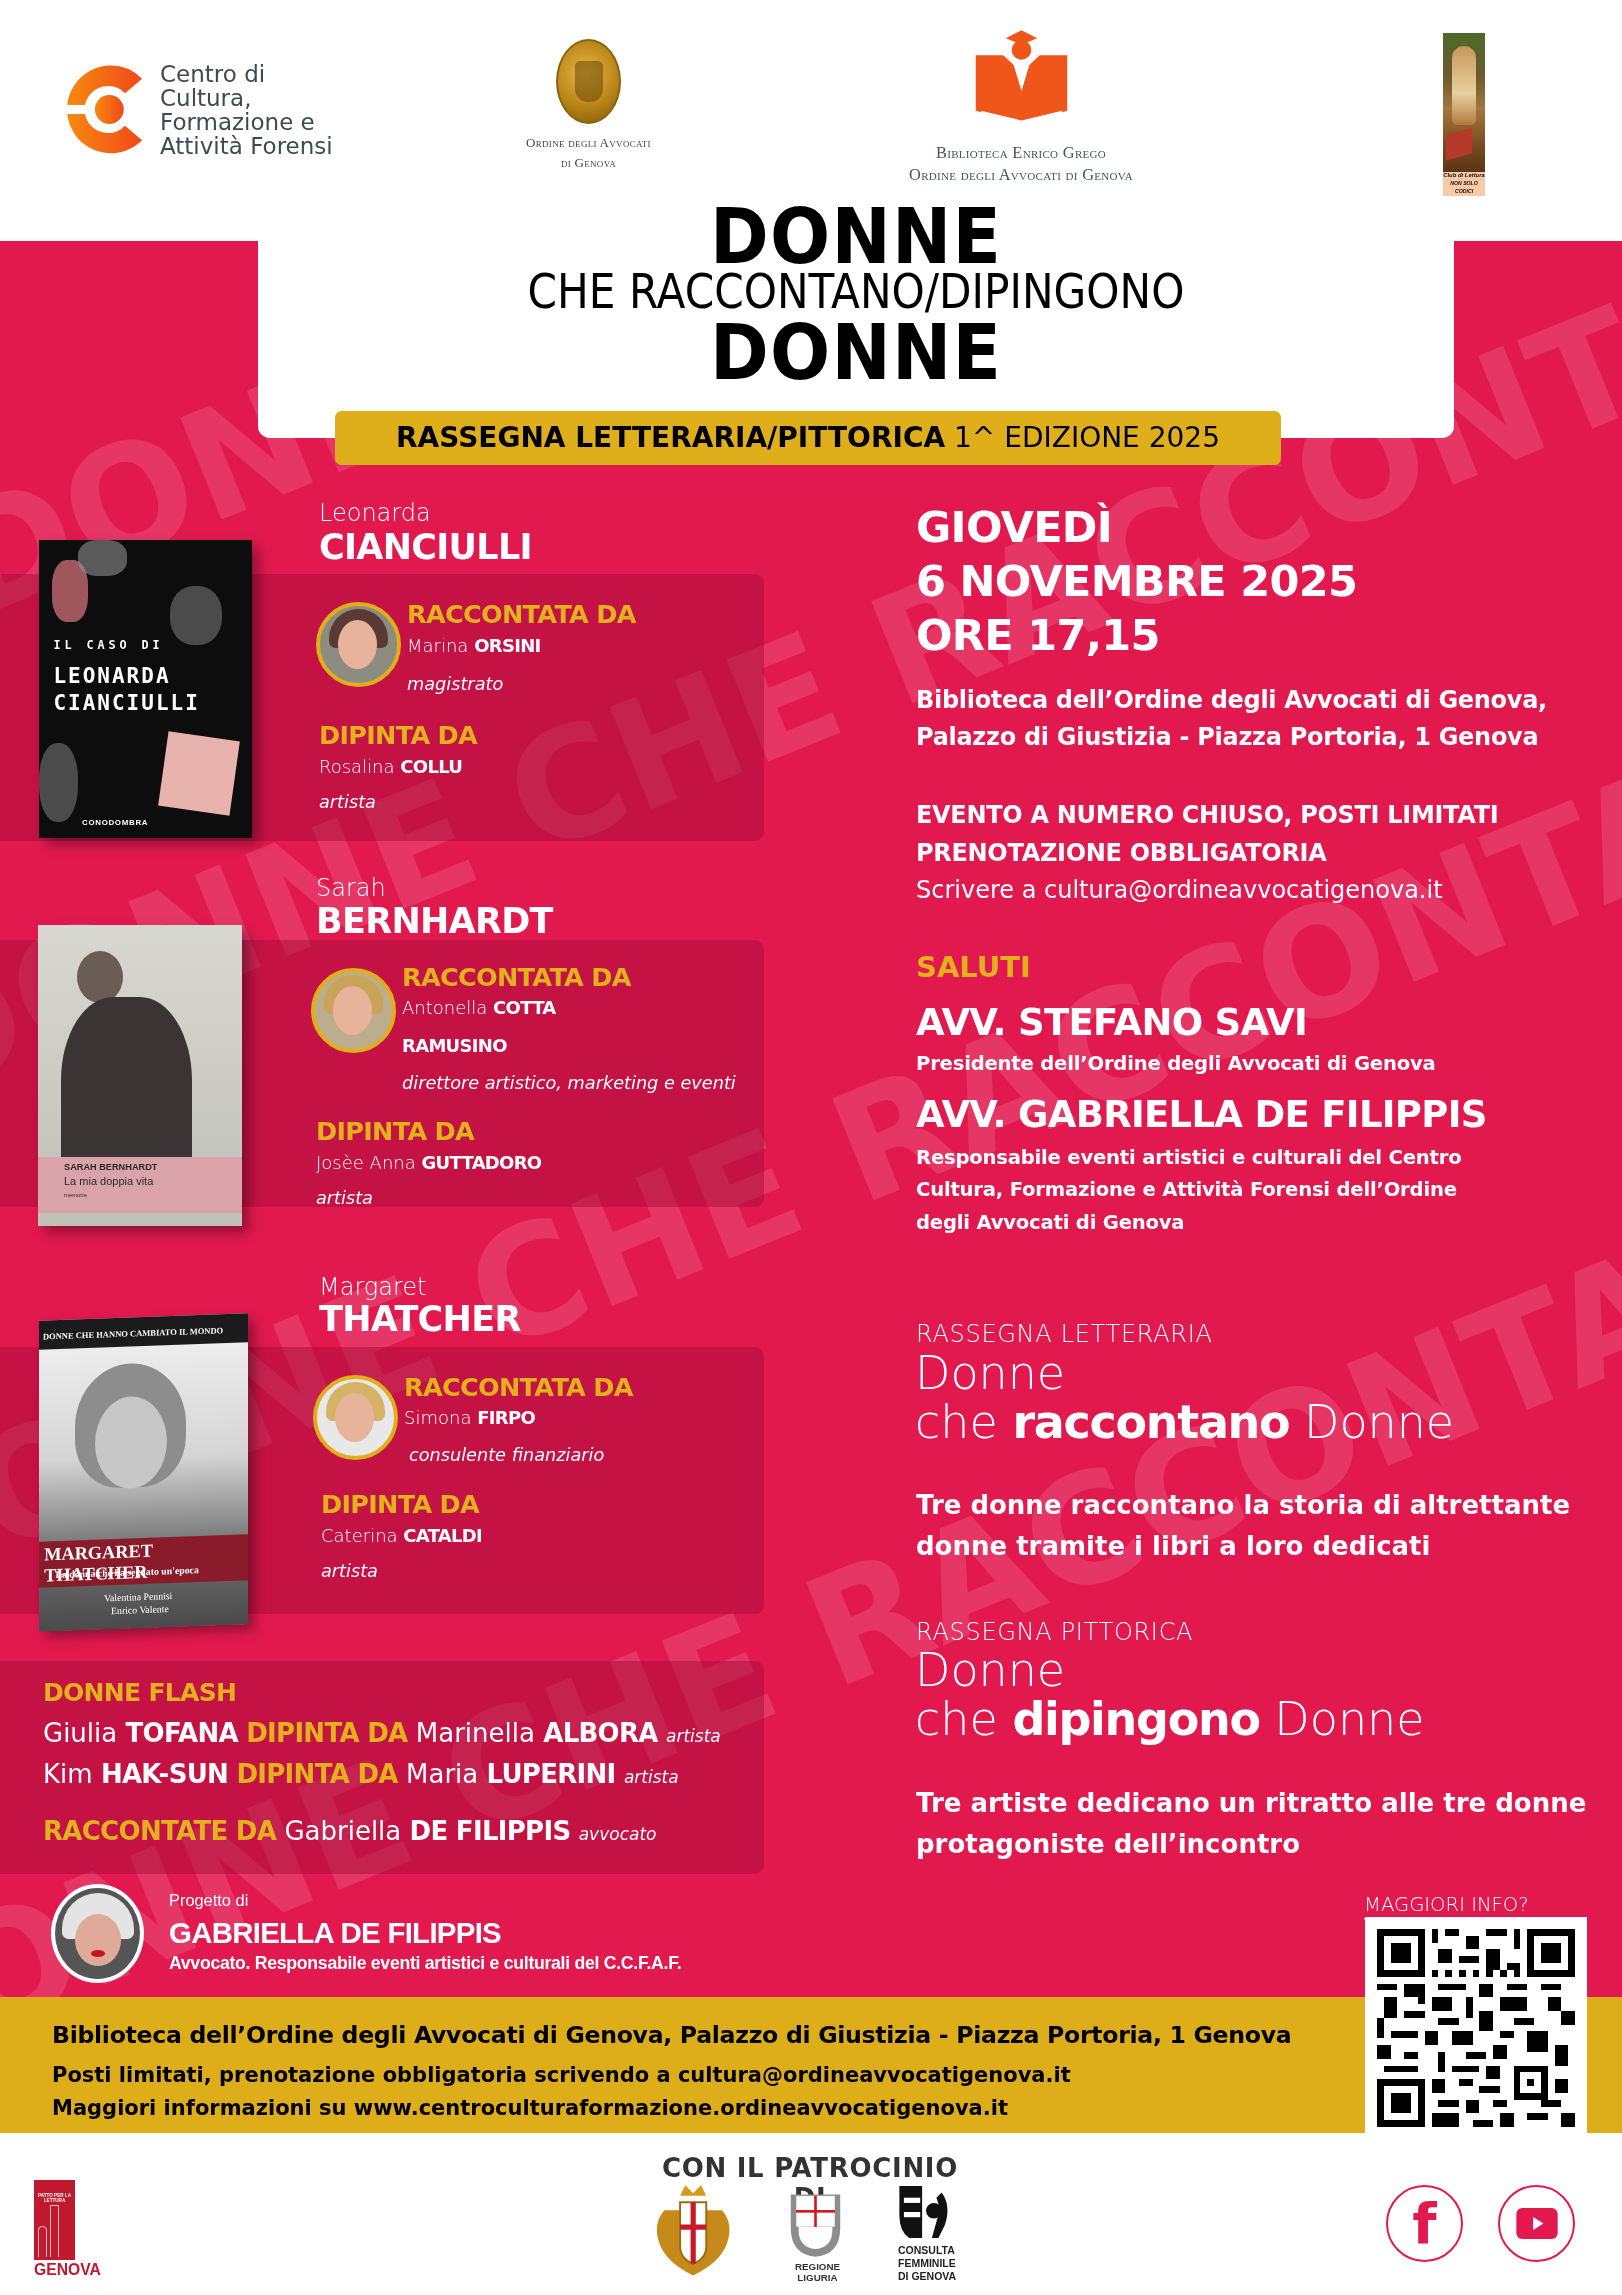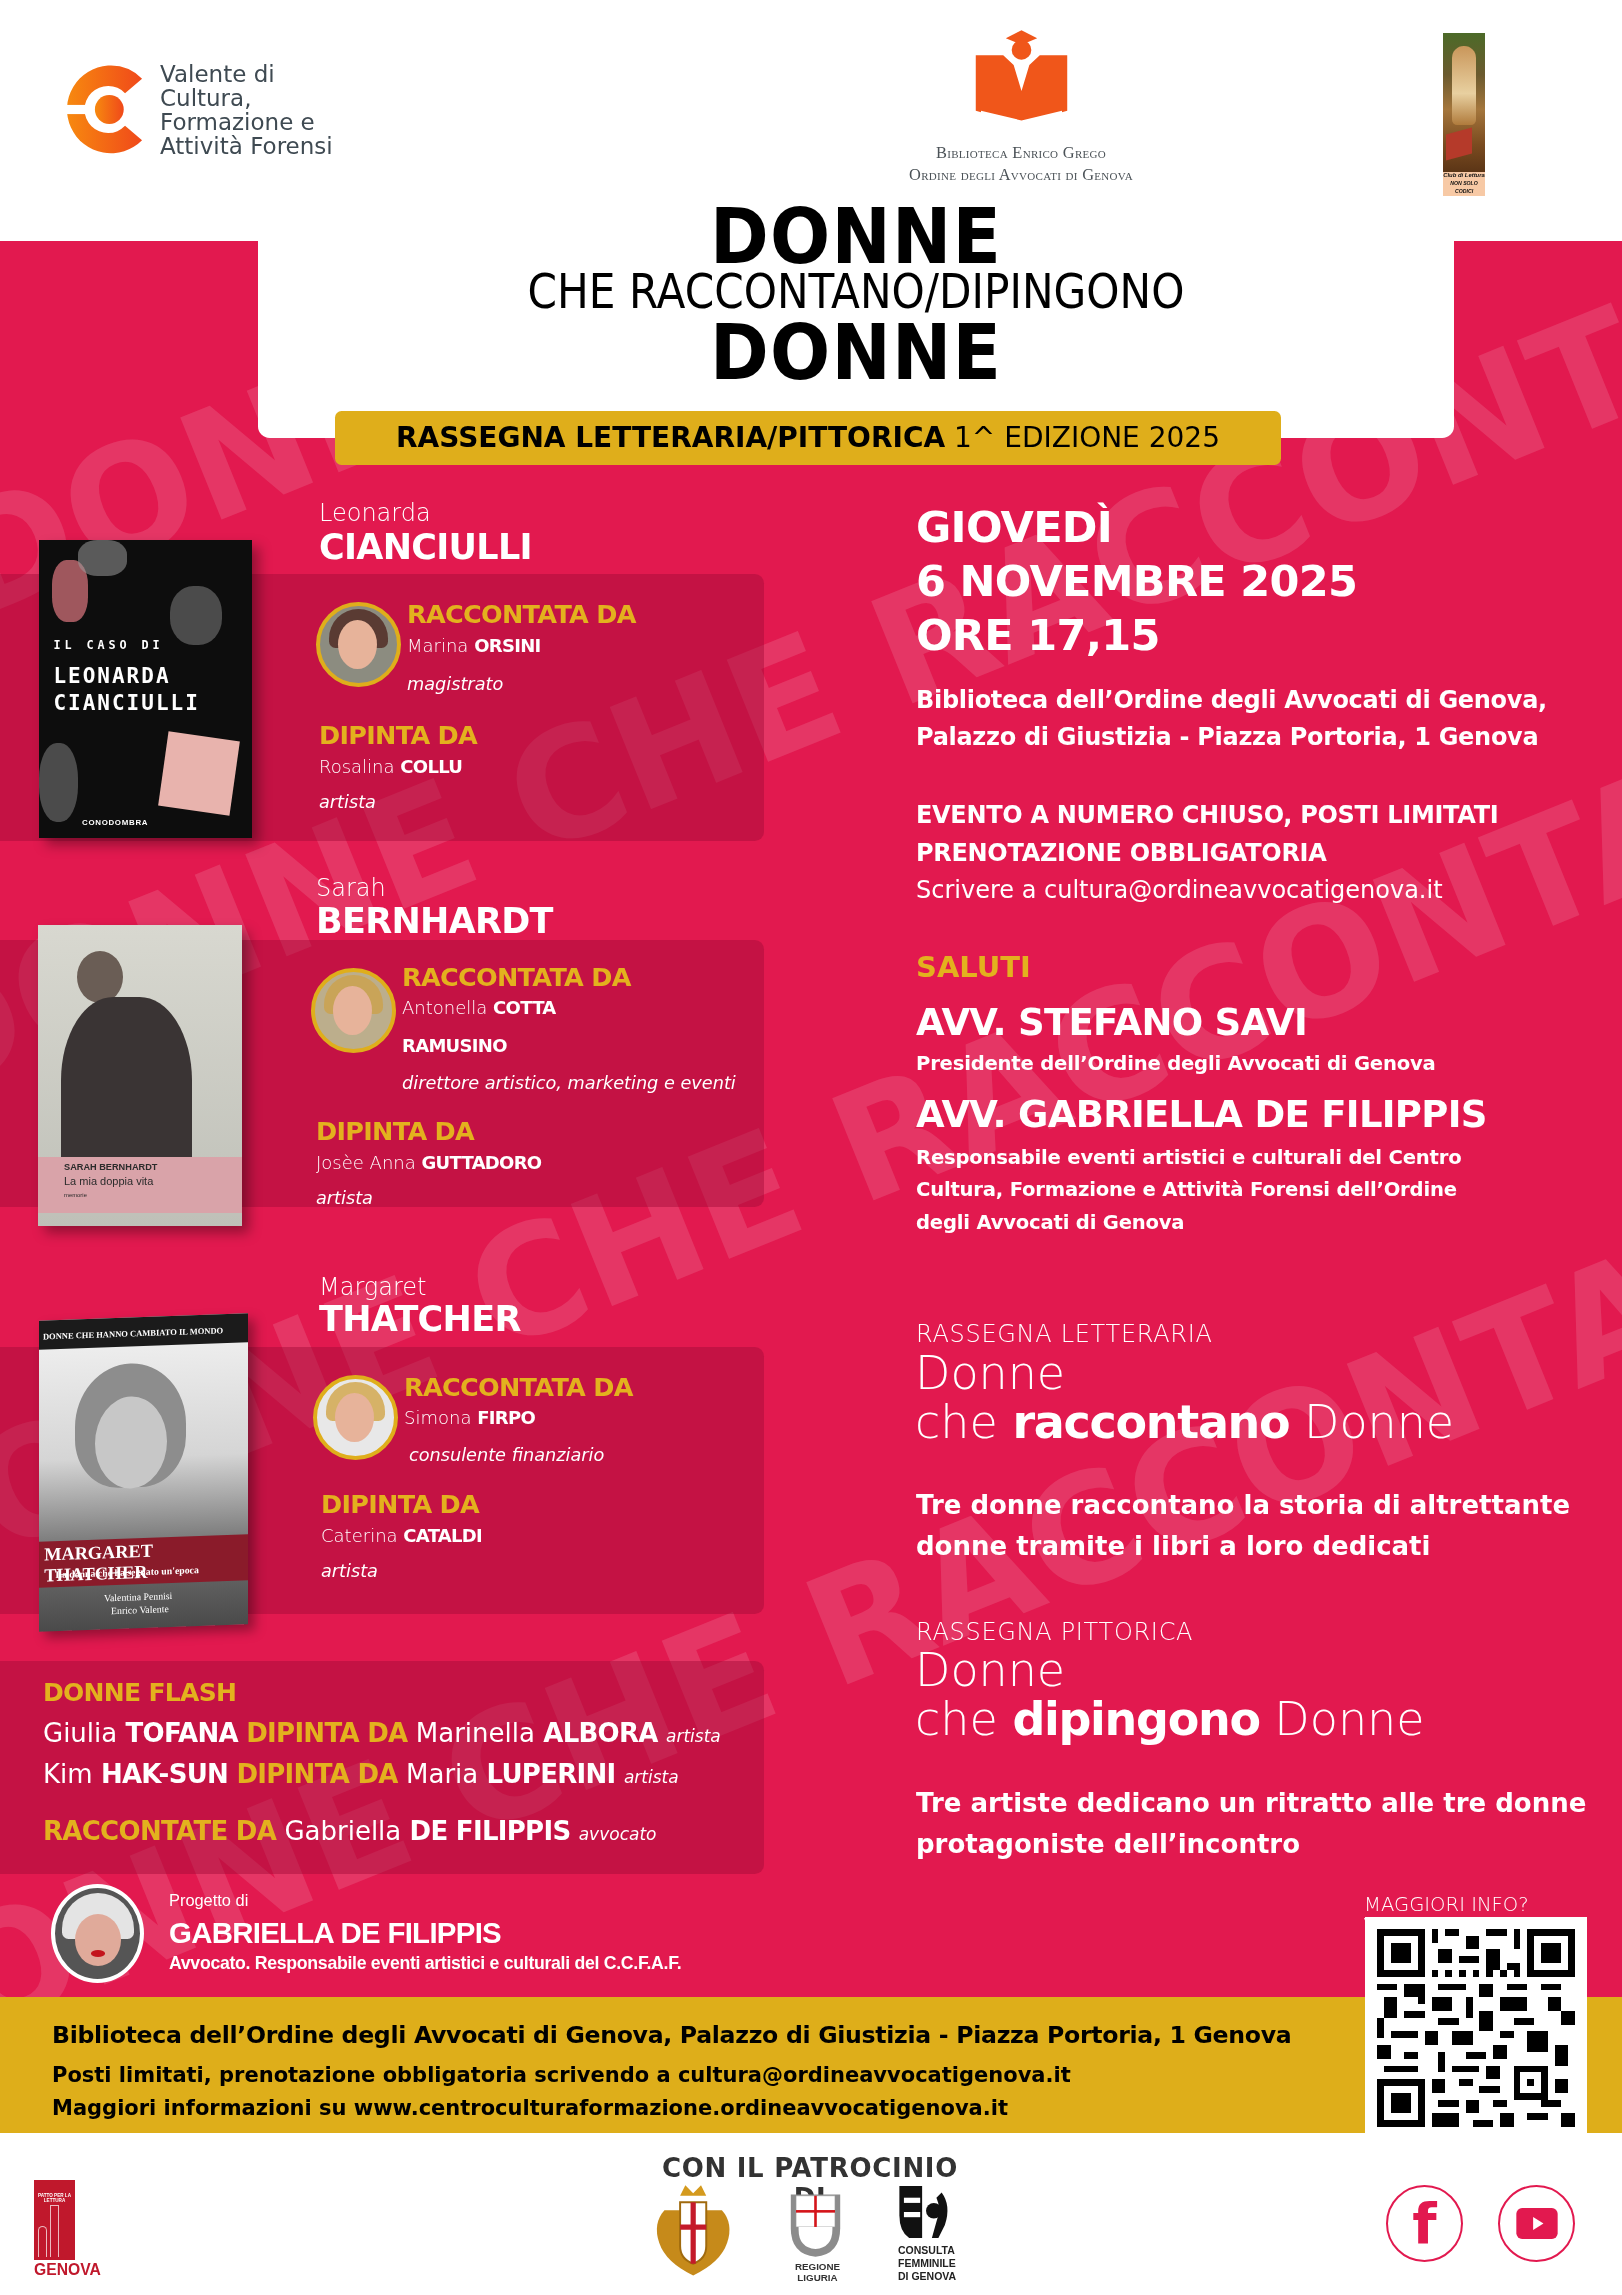--- a/index.html
+++ b/index.html
@@ -99,27 +99,34 @@
           <linearGradient id="og" x1="0" y1="0" x2="1" y2="0">
             <stop offset="0" stop-color="#f7890f"></stop>
             <stop offset="1" stop-color="#f0491a"></stop>
           </linearGradient>
         </defs>
       <path d="M70 4 A67 67 0 1 0 122 118 L96 96 A36 36 0 1 1 96 46 L122 24 A67 67 0 0 0 70 4 Z" fill="url(#og)"></path>
       <circle cx="72" cy="71" r="22" fill="url(#og)"></circle>
       <rect x="0" y="64" width="40" height="14" fill="#fff"></rect>
     </svg>
     <div class="txt">
-      <div>Valente di</div>
+      <div>Centro di</div>
       <div>Cultura,</div>
       <div>Formazione e</div>
       <div>Attività Forensi</div>
     </div>
   </div>
 
+  <div class="abs logo-ordine">
+    <div class="seal"></div>
+    <div class="name">
+      <div style="font-variant: small-caps;">Ordine degli Avvocati</div>
+      <div style="font-variant: small-caps; margin-top:-2.6px;">di Genova</div>
+    </div>
+  </div>
 
   <div class="abs logo-bib">
     <svg class="icon" viewBox="0 0 200 150">
       <polygon points="100,2 124,14 100,24 76,14" fill="#f0561a"></polygon>
       <circle cx="100" cy="32" r="15" fill="#f0561a"></circle>
       <path d="M30 40 L30 125 L100 145 L170 125 L170 40 L128 40 L112 55 L100 95 L88 55 L72 40 Z" fill="#f0561a"></path>
       <path d="M38 125 L100 140 L162 125 L162 130 L100 147 L38 130 Z" fill="#fff"></path>
     </svg>
     <div class="name">
       <div style="font-variant: small-caps;">Biblioteca Enrico Grego</div>

